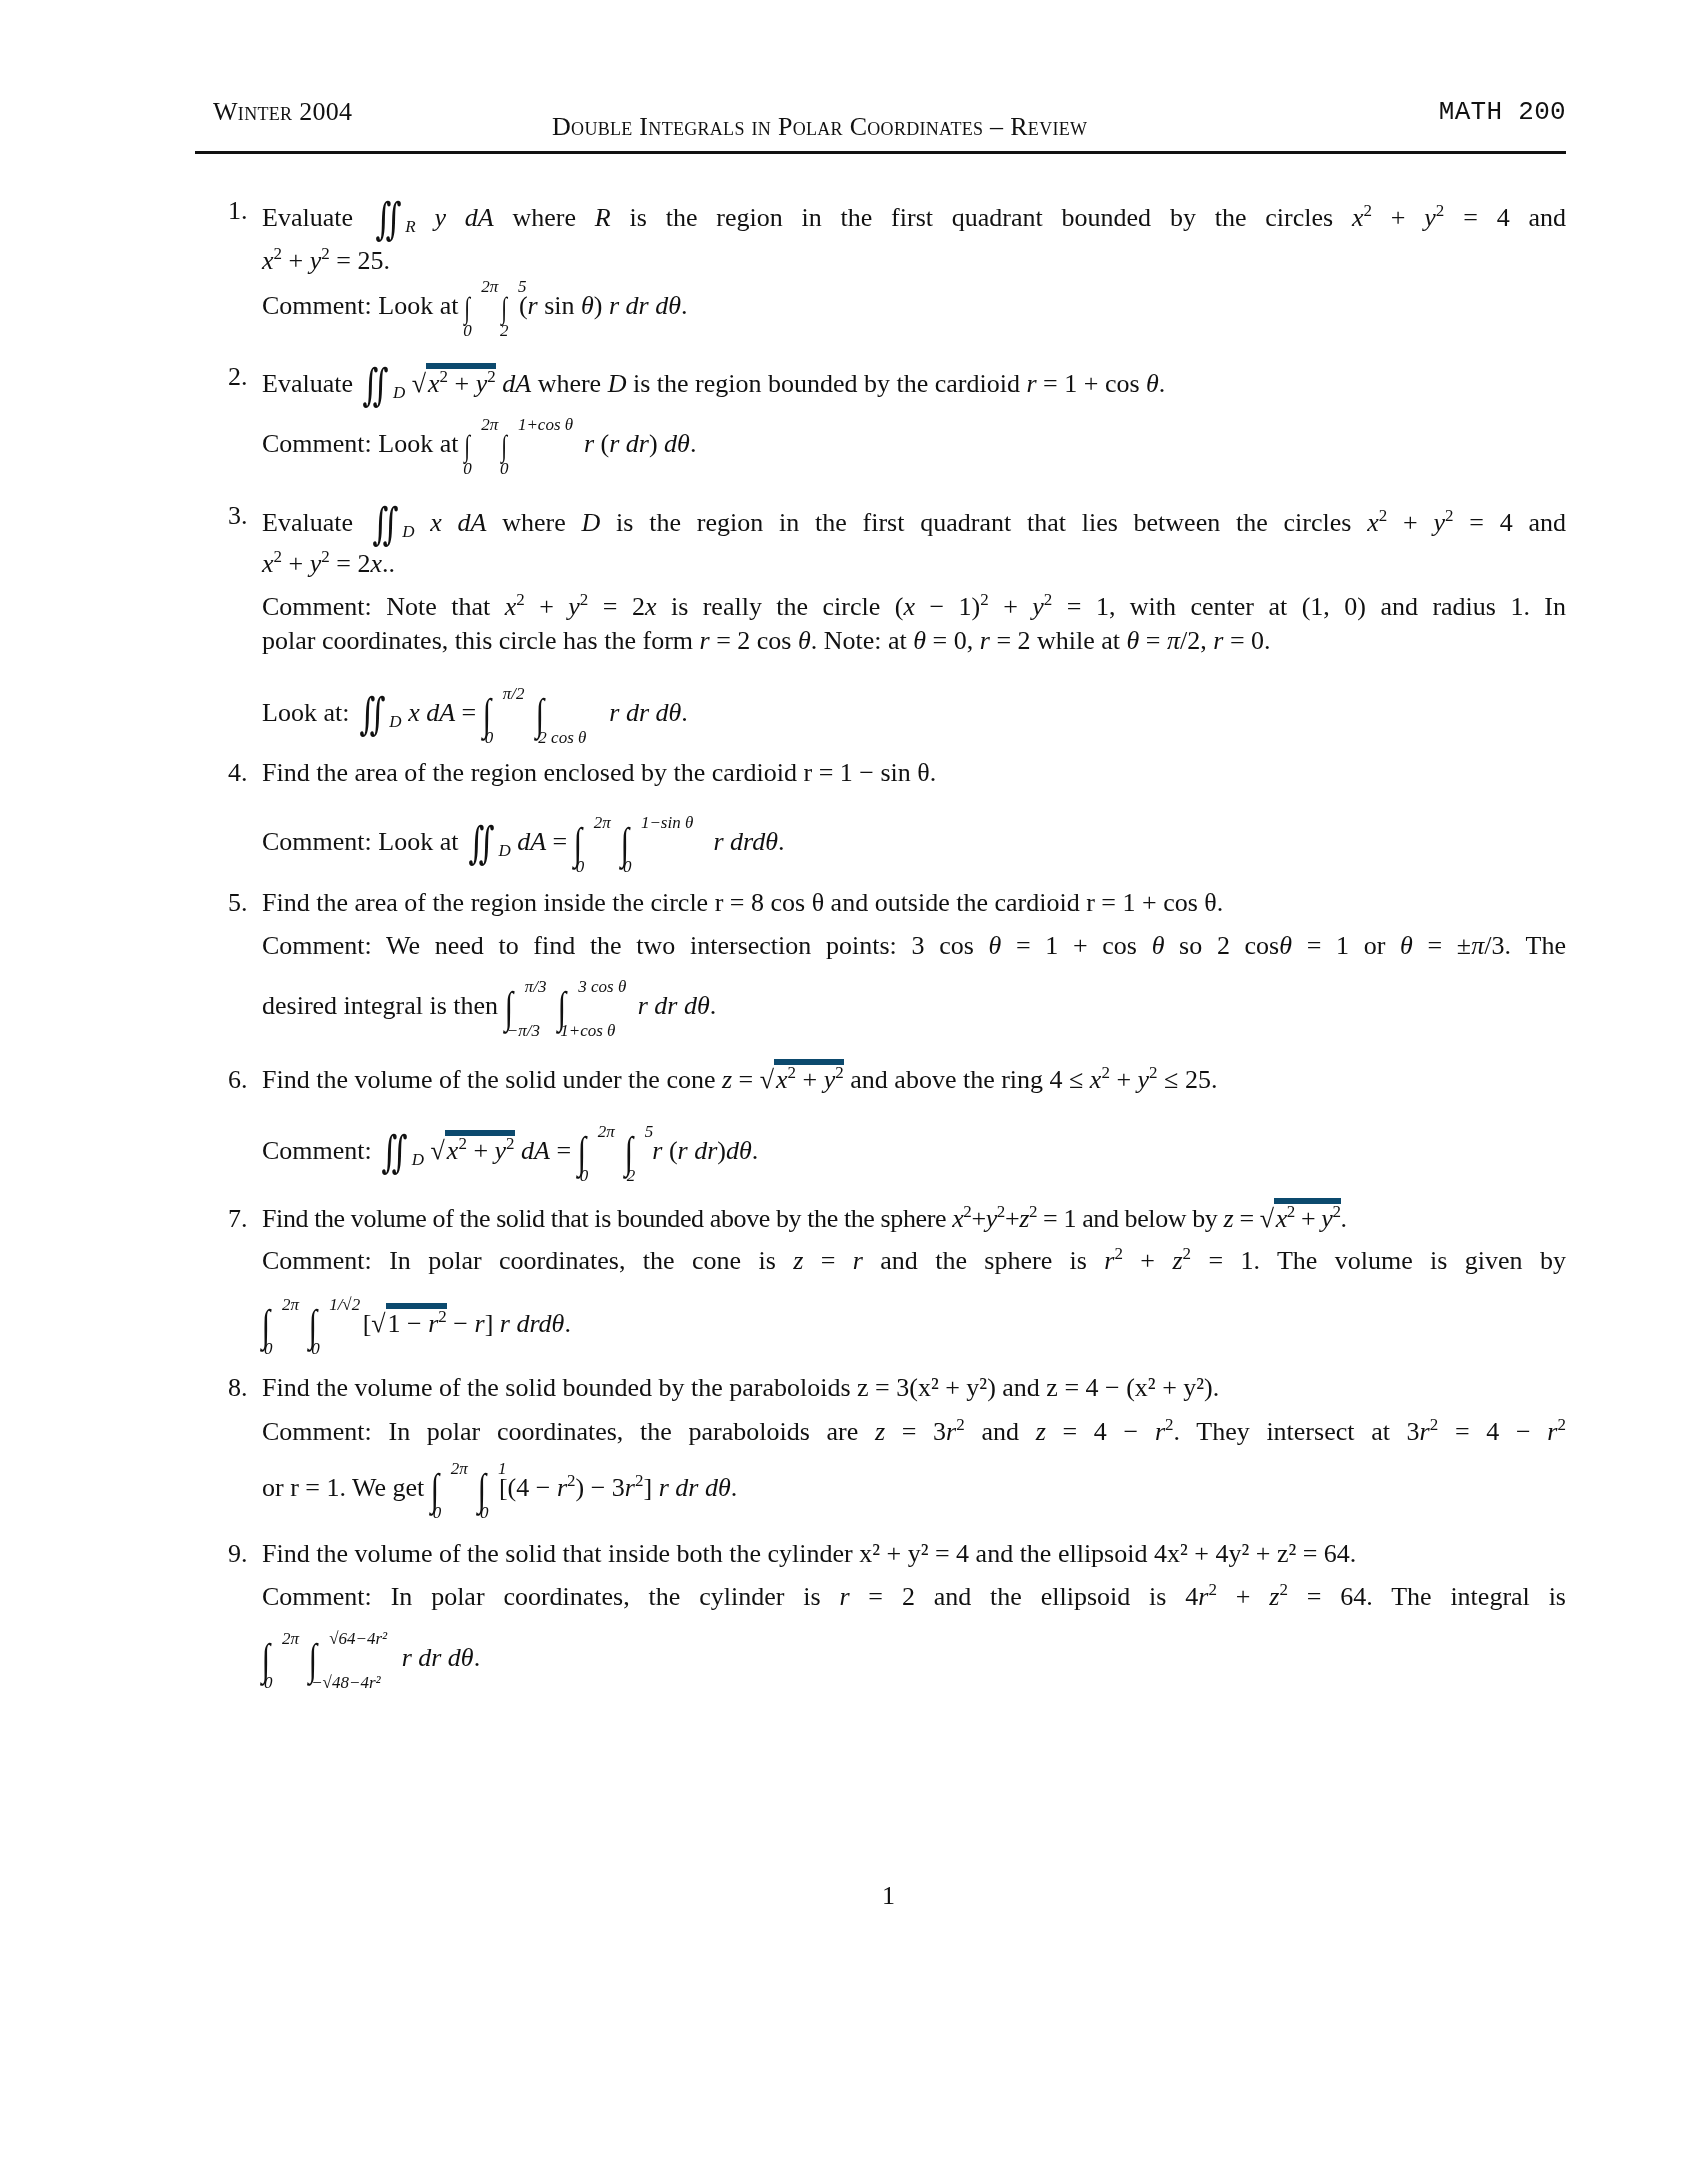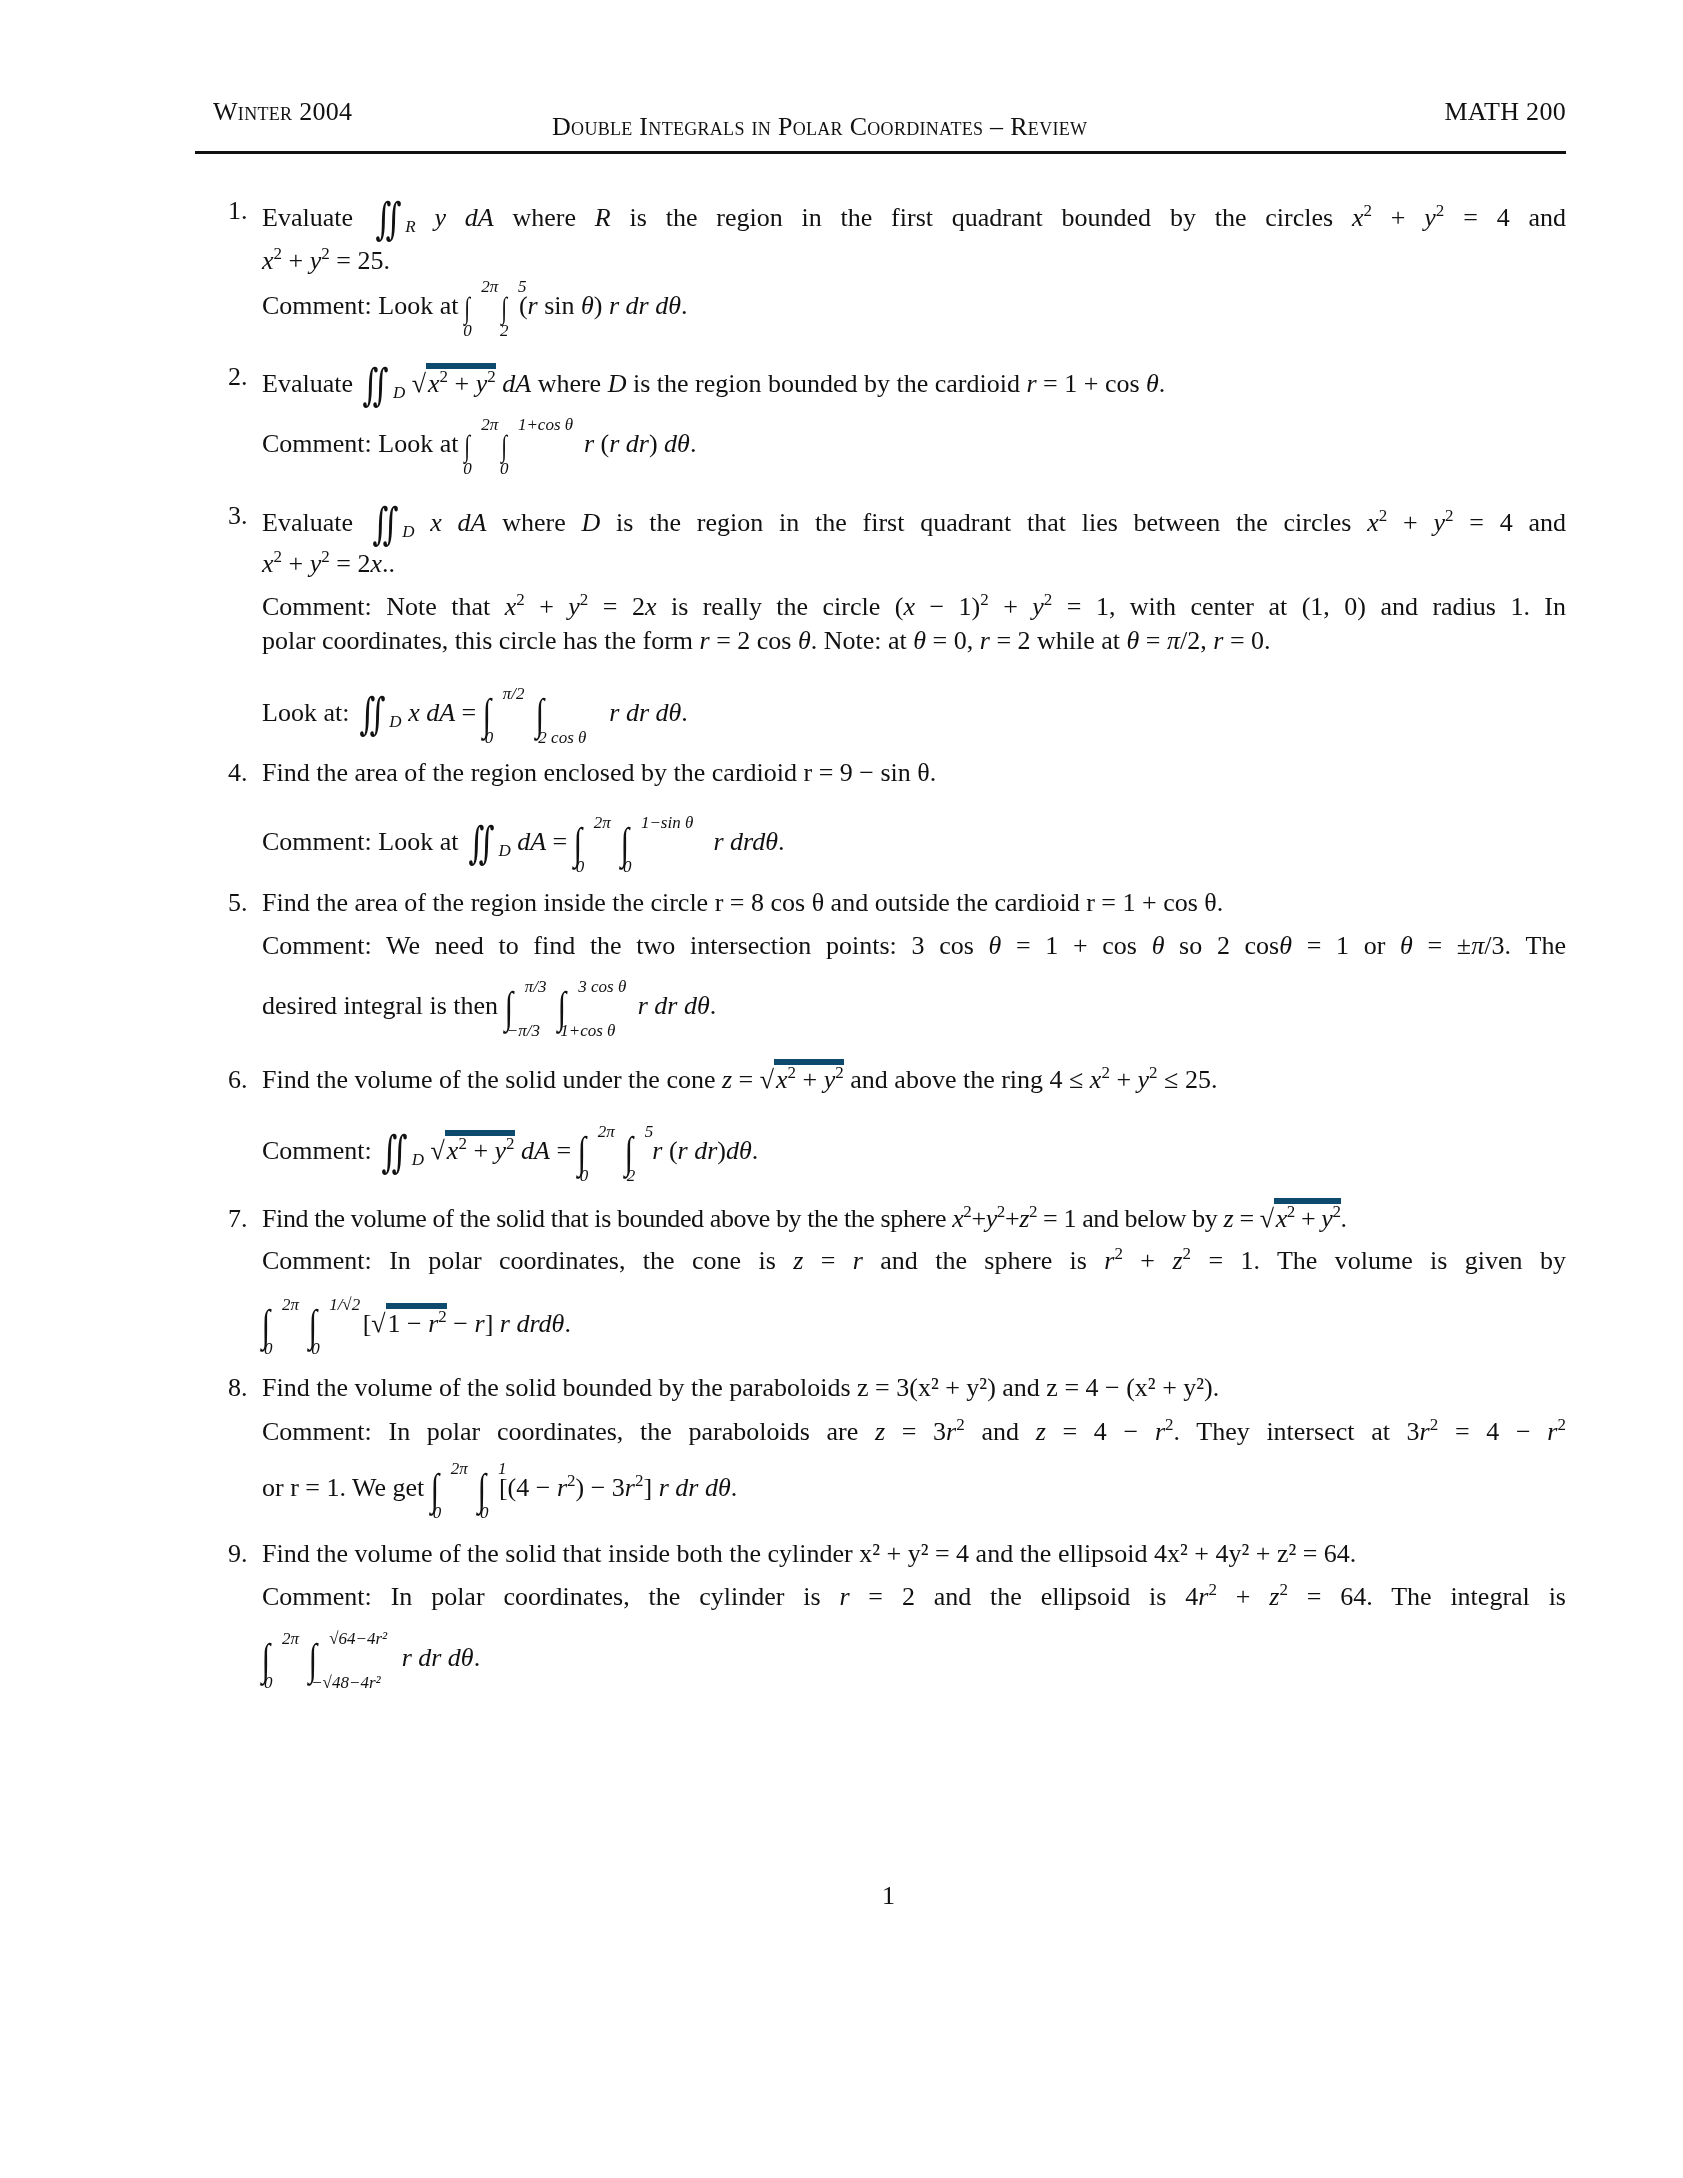--- a/index.html
+++ b/index.html
@@ -1,21 +1,21 @@
 <!DOCTYPE html>
 <html><head>
 <meta charset="utf-8">
 <style>
   html, body { margin:0; padding:0; background:#ffffff; }
   body { width:1683px; height:2178px; position:relative; overflow:hidden;
          font-family:"Liberation Serif","DejaVu Serif",serif; color:#111; }
   .hdr { position:absolute; top:97px; font-size:26px; font-variant:small-caps; letter-spacing:0.3px; }
   .hdr-left { left:205px;margin-left:8px; }
   .hdr-center { left:552px;margin-top:15px; }
-  .hdr-right { right:117px; font-variant:normal; }
+  .hdr-right { right:117px; font-variant:normal;font-family:Liberation Mono, monospace; }
   .rule { position:absolute; left:195px; width:1371px; top:151px; height:3px; background:#111; }
   .line { position:absolute; font-size:26px; white-space:nowrap; line-height:1; }
   .num { left:228px; }
   .txt { left:262px; }
   .just { width:1304px; text-align:justify; text-align-last:justify; white-space:normal; }
   .b { font-weight:normal; }
   i, .m { font-style:italic; }
   sup, sub { font-size:17px; line-height:0; }
   .int { display:inline-block; position:relative; font-size:44px; font-style:normal; line-height:1; vertical-align:middle; transform:scaleX(0.7); margin:0 -2px; }
   .lim { display:inline-block; position:relative; vertical-align:middle; font-size:17px; font-style:italic; width:0; }
@@ -51,21 +51,21 @@
   <span class="line num" style="top:503px">3.</span>
   <span class="line txt just" style="top:503px"><span>Evaluate</span> <span class="int">∬</span><sub class="m">D</sub> <i>x dA</i> where <i>D</i> is the region in the first quadrant that lies between the circles <i>x</i><sup>2</sup> + <i>y</i><sup>2</sup> = 4 and</span>
   <span class="line txt" style="top:551px"><i>x</i><sup>2</sup> + <i>y</i><sup>2</sup> = 2<i>x</i>..</span>
   <span class="line txt just" style="top:594px"><span class="b">Comment</span>: Note that <i>x</i><sup>2</sup> + <i>y</i><sup>2</sup> = 2<i>x</i> is really the circle (<i>x</i> − 1)<sup>2</sup> + <i>y</i><sup>2</sup> = 1, with center at (1, 0) and radius 1. In</span>
   <span class="line txt" style="top:628px">polar coordinates, this circle has the form <i>r</i> = 2 cos <i>θ</i>. Note: at <i>θ</i> = 0, <i>r</i> = 2 while at <i>θ</i> = <i>π</i>/2, <i>r</i> = 0.</span>
   <span class="line txt" style="top:693px"><span>Look at:</span> <span class="int">∬</span><sub class="m">D</sub> <i>x dA</i> = <span class="int">∫</span><span class="lim"><span class="up">π/2</span><span class="lo">0</span></span>&nbsp;&nbsp;&nbsp;&nbsp;&nbsp;&nbsp; <span class="int">∫</span><span class="lim"><span class="up"></span><span class="lo">2 cos θ</span></span>&nbsp;&nbsp;&nbsp;&nbsp;&nbsp;&nbsp;&nbsp;&nbsp;&nbsp; <i>r dr dθ</i>.</span>
 </div>
 
 <div>
   <span class="line num" style="top:760px">4.</span>
-  <span class="line txt" style="top:760px">Find the area of the region enclosed by the cardioid r = 9 − sin θ.</span>
+  <span class="line txt" style="top:760px">Find the area of the region enclosed by the cardioid r = 1 − sin θ.</span>
   <span class="line txt" style="top:822px"><span class="b">Comment</span>: <span>Look at</span> <span class="int">∬</span><sub class="m">D</sub> <i>dA</i> = <span class="int">∫</span><span class="lim"><span class="up">2π</span><span class="lo">0</span></span>&nbsp;&nbsp;&nbsp;&nbsp;&nbsp; <span class="int">∫</span><span class="lim"><span class="up">1−sin θ</span><span class="lo">0</span></span>&nbsp;&nbsp;&nbsp;&nbsp;&nbsp;&nbsp;&nbsp;&nbsp;&nbsp;&nbsp;&nbsp;&nbsp; <i>r drdθ</i>.</span>
 </div>
 
 <div>
   <span class="line num" style="top:890px">5.</span>
   <span class="line txt" style="top:890px">Find the area of the region inside the circle r = 8 cos θ and outside the cardioid r = 1 + cos θ.</span>
   <span class="line txt just" style="top:933px"><span class="b">Comment</span>: We need to find the two intersection points: 3 cos <i>θ</i> = 1 + cos <i>θ</i> so 2 cos<i>θ</i> = 1 or <i>θ</i> = ±<i>π</i>/3. The</span>
   <span class="line txt" style="top:986px"><span>desired integral is then</span> <span class="int">∫</span><span class="lim"><span class="up">π/3</span><span class="lo">−π/3</span></span>&nbsp;&nbsp;&nbsp;&nbsp;&nbsp;&nbsp; <span class="int">∫</span><span class="lim"><span class="up">3 cos θ</span><span class="lo">1+cos θ</span></span>&nbsp;&nbsp;&nbsp;&nbsp;&nbsp;&nbsp;&nbsp;&nbsp;&nbsp;&nbsp; <i>r dr dθ</i>.</span>
 </div>
 

